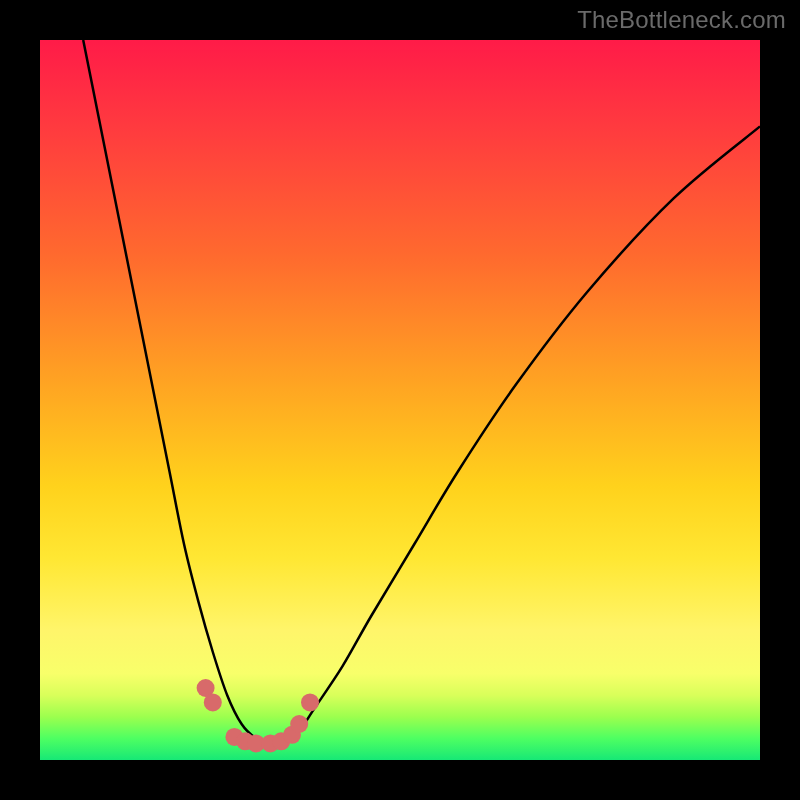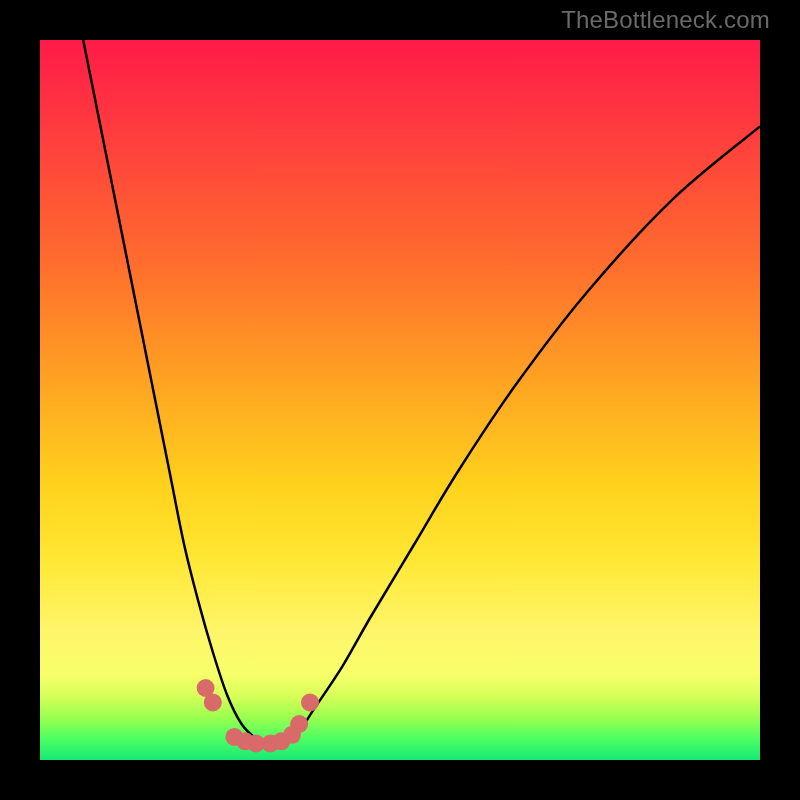--- a/index.html
+++ b/index.html
@@ -38,21 +38,21 @@
       #f8ff6a 88%,
       #d9ff5a 91%,
       #9cff4e 94%,
       #4eff62 97%,
       #17e876 100%
     );
   }
   .watermark {
     position: absolute;
     top: 6px;
-    right: 30px;
+    right: 14px;
     color: #6a6a6a;
     font-size: 24px;
     font-weight: 400;
     letter-spacing: 0.2px;
   }
   svg.curve {
     position: absolute;
     left: 0;
     top: 0;
     width: 720px;

